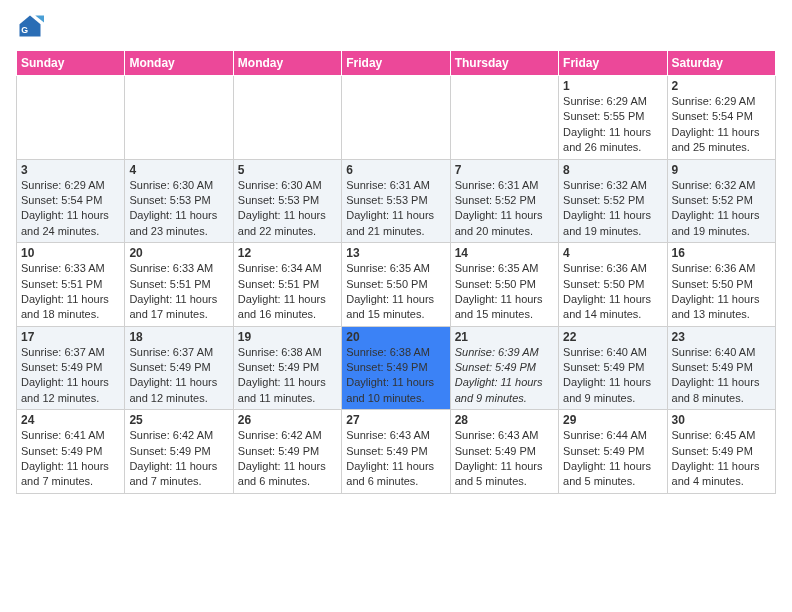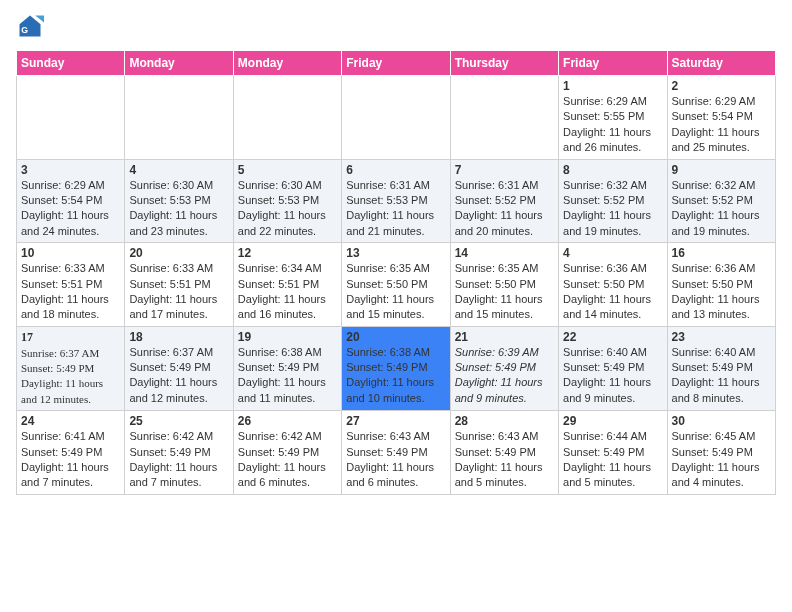--- a/index.html
+++ b/index.html
@@ -236,21 +236,21 @@
           </td>
           <td>
             <span class="day-num">16</span>
             <div class="day-info" style="white-space: pre-line;">Sunrise: 6:36 AM
 Sunset: 5:50 PM
 Daylight: 11 hours
 and 13 minutes.</div>
           </td>
         </tr>
         <tr>
-          <td style="background-color: rgb(240, 244, 248); font-family: Liberation Serif, serif;">
+          <td style="background-color: rgb(240, 244, 248);">
             <span class="day-num">17</span>
             <div class="day-info" style="white-space: pre-line;">Sunrise: 6:37 AM
 Sunset: 5:49 PM
 Daylight: 11 hours
 and 12 minutes.</div>
           </td>
           <td style="background-color: rgb(240, 244, 248);">
             <span class="day-num">18</span>
             <div class="day-info" style="white-space: pre-line;">Sunrise: 6:37 AM
 Sunset: 5:49 PM

